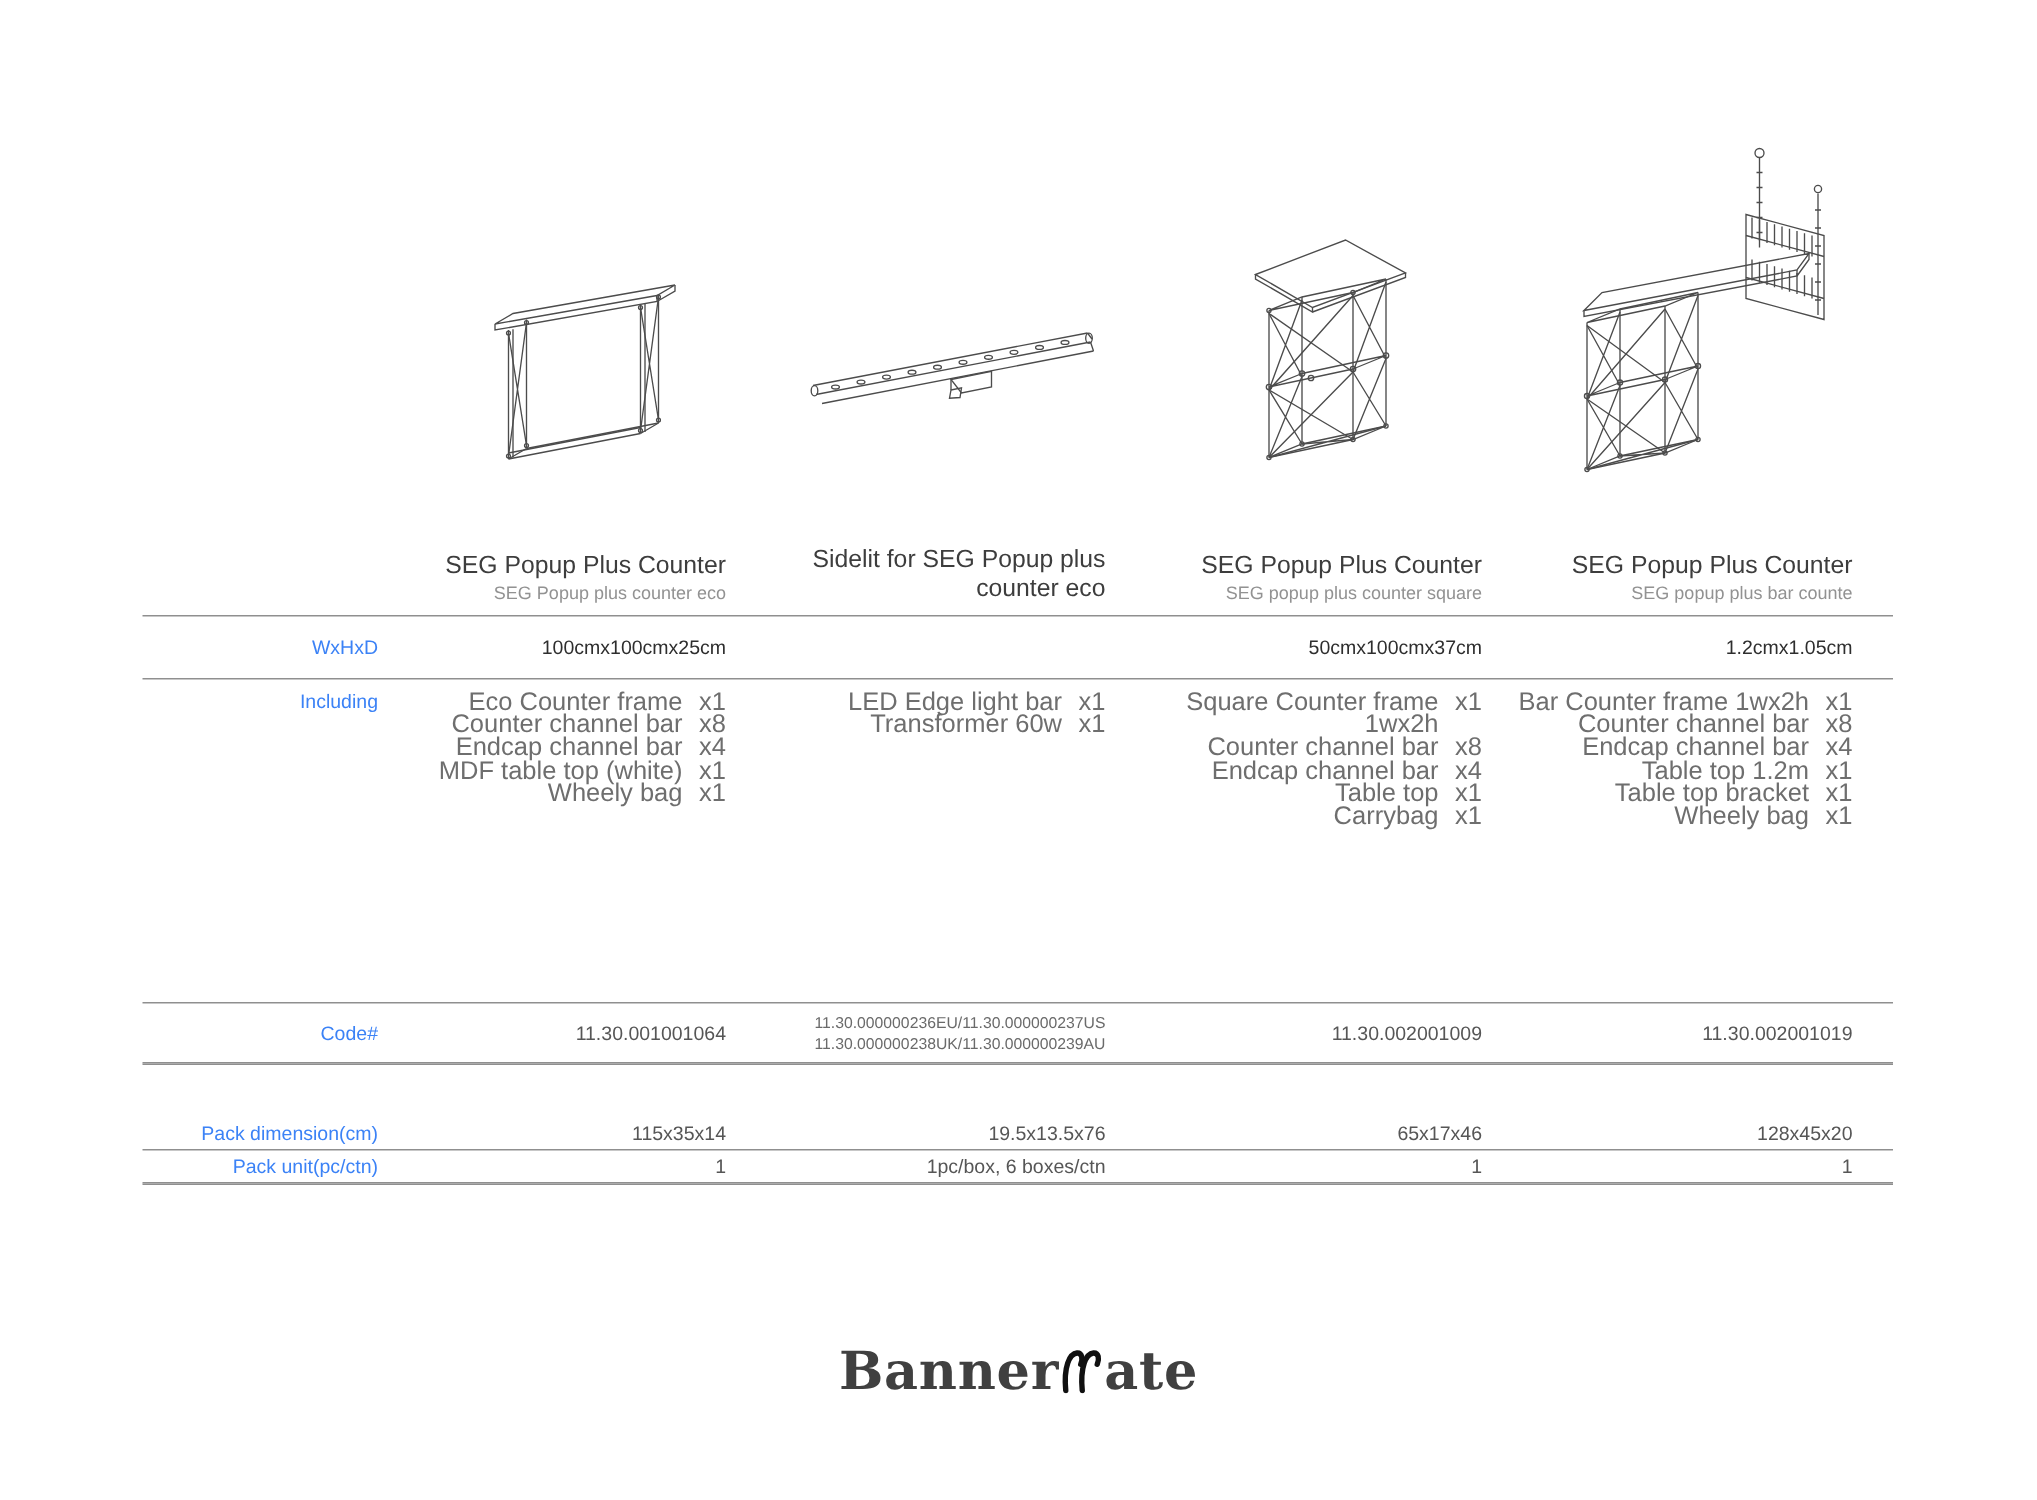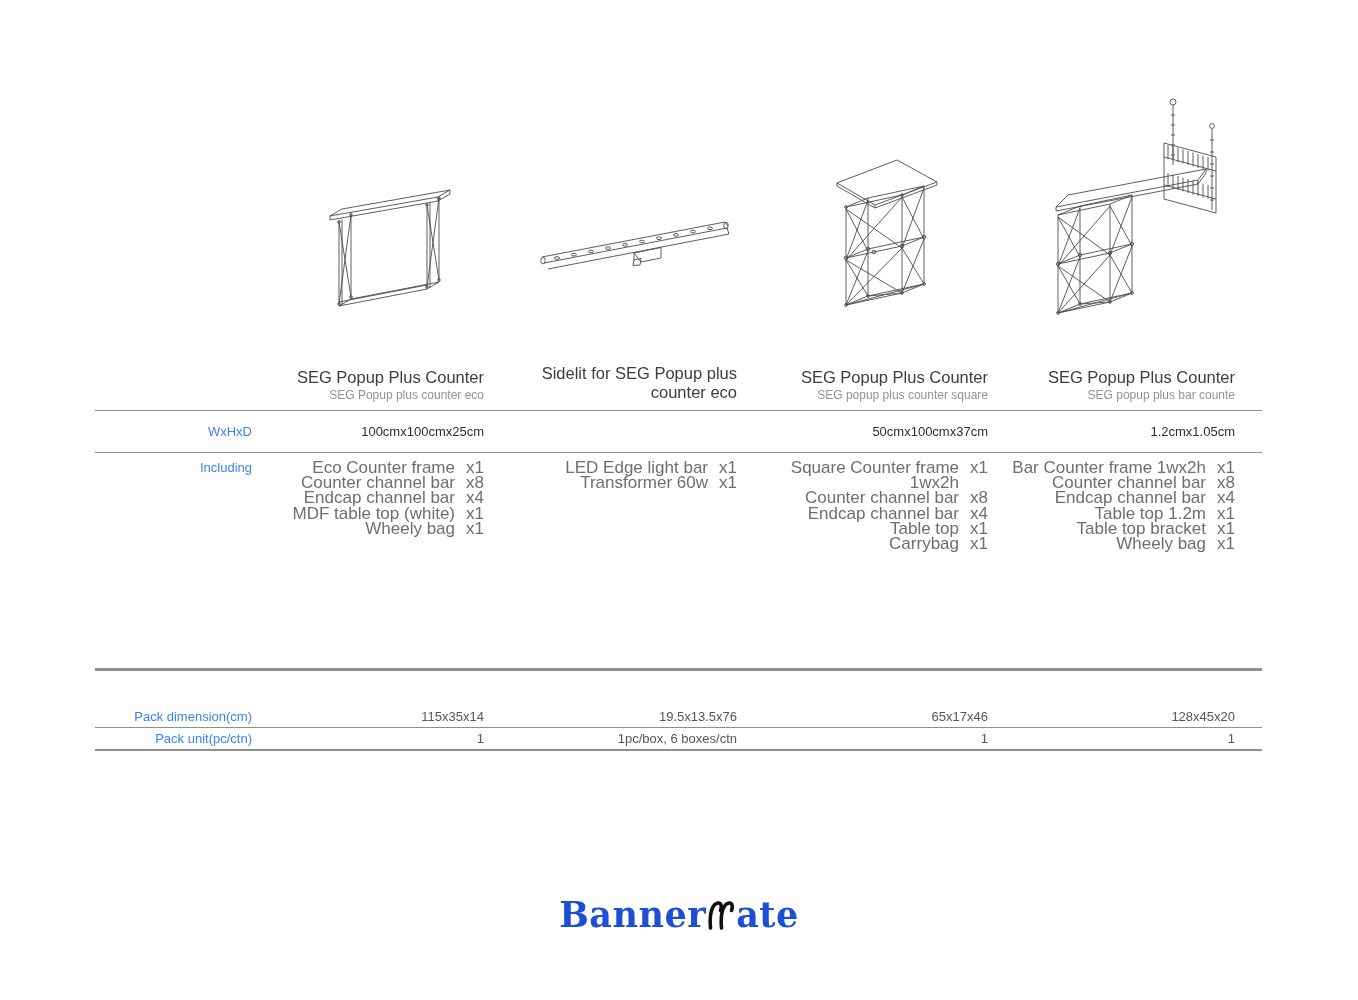--- a/index.html
+++ b/index.html
@@ -42,21 +42,21 @@
   .r-unit{height:21px;align-items:center;font-size:13px;color:#565656;}
 
   .r-price{height:42px;align-items:end;padding-bottom:5px;box-sizing:border-box;
            font-size:13px;color:#565656;}
   .r-price .lbl{color:#6e6e6e;}
 
   
   .logo{position:absolute;top:894px;left:0;width:100%;display:flex;
         justify-content:center;align-items:flex-end;
         font-family:"DejaVu Serif",serif;font-weight:700;font-size:35px;
-        color:#1d4ed8;letter-spacing:0.5px;}
+        color:#404040;letter-spacing:0.5px;}
   .logo .mglyph{position:relative;top:3px;margin:0 1px;}
 </style>
 </head>
 <body>
 
 <div class="sheet">
 
   <div class="art" id="d1">
     <svg width="132" height="138" viewBox="0 0 132 138" fill="none" stroke="#4c4c4c" stroke-width="0.9">
       <path d="M5,38 L113,19 L125,12 L17,31 Z"></path>
@@ -287,20 +287,31 @@
         <div class="inc-row">
             <span class="iname">Wheely bag</span>
             <span class="iqty">x1</span>
           </div>
       </div>
       <div></div>
     </div>
 
     <div class="rule"></div>
 
+    <div class="grid r-code">
+      <div class="lbl">Code#</div>
+      <div class="cell">11.30.001001064</div>
+      <div class="cell code-small">
+        <div>11.30.000000236EU/11.30.000000237US</div>
+        <div>11.30.000000238UK/11.30.000000239AU</div>
+      </div>
+      <div class="cell">11.30.002001009</div>
+      <div class="cell">11.30.002001019</div>
+      <div></div>
+    </div>
 
     <div class="rule"></div>
 
 
     <div class="rule"></div>
 
     <div class="grid r-pack">
       <div class="lbl">Pack dimension(cm)</div>
       <div class="cell">115x35x14</div>
       <div class="cell">19.5x13.5x76</div>

